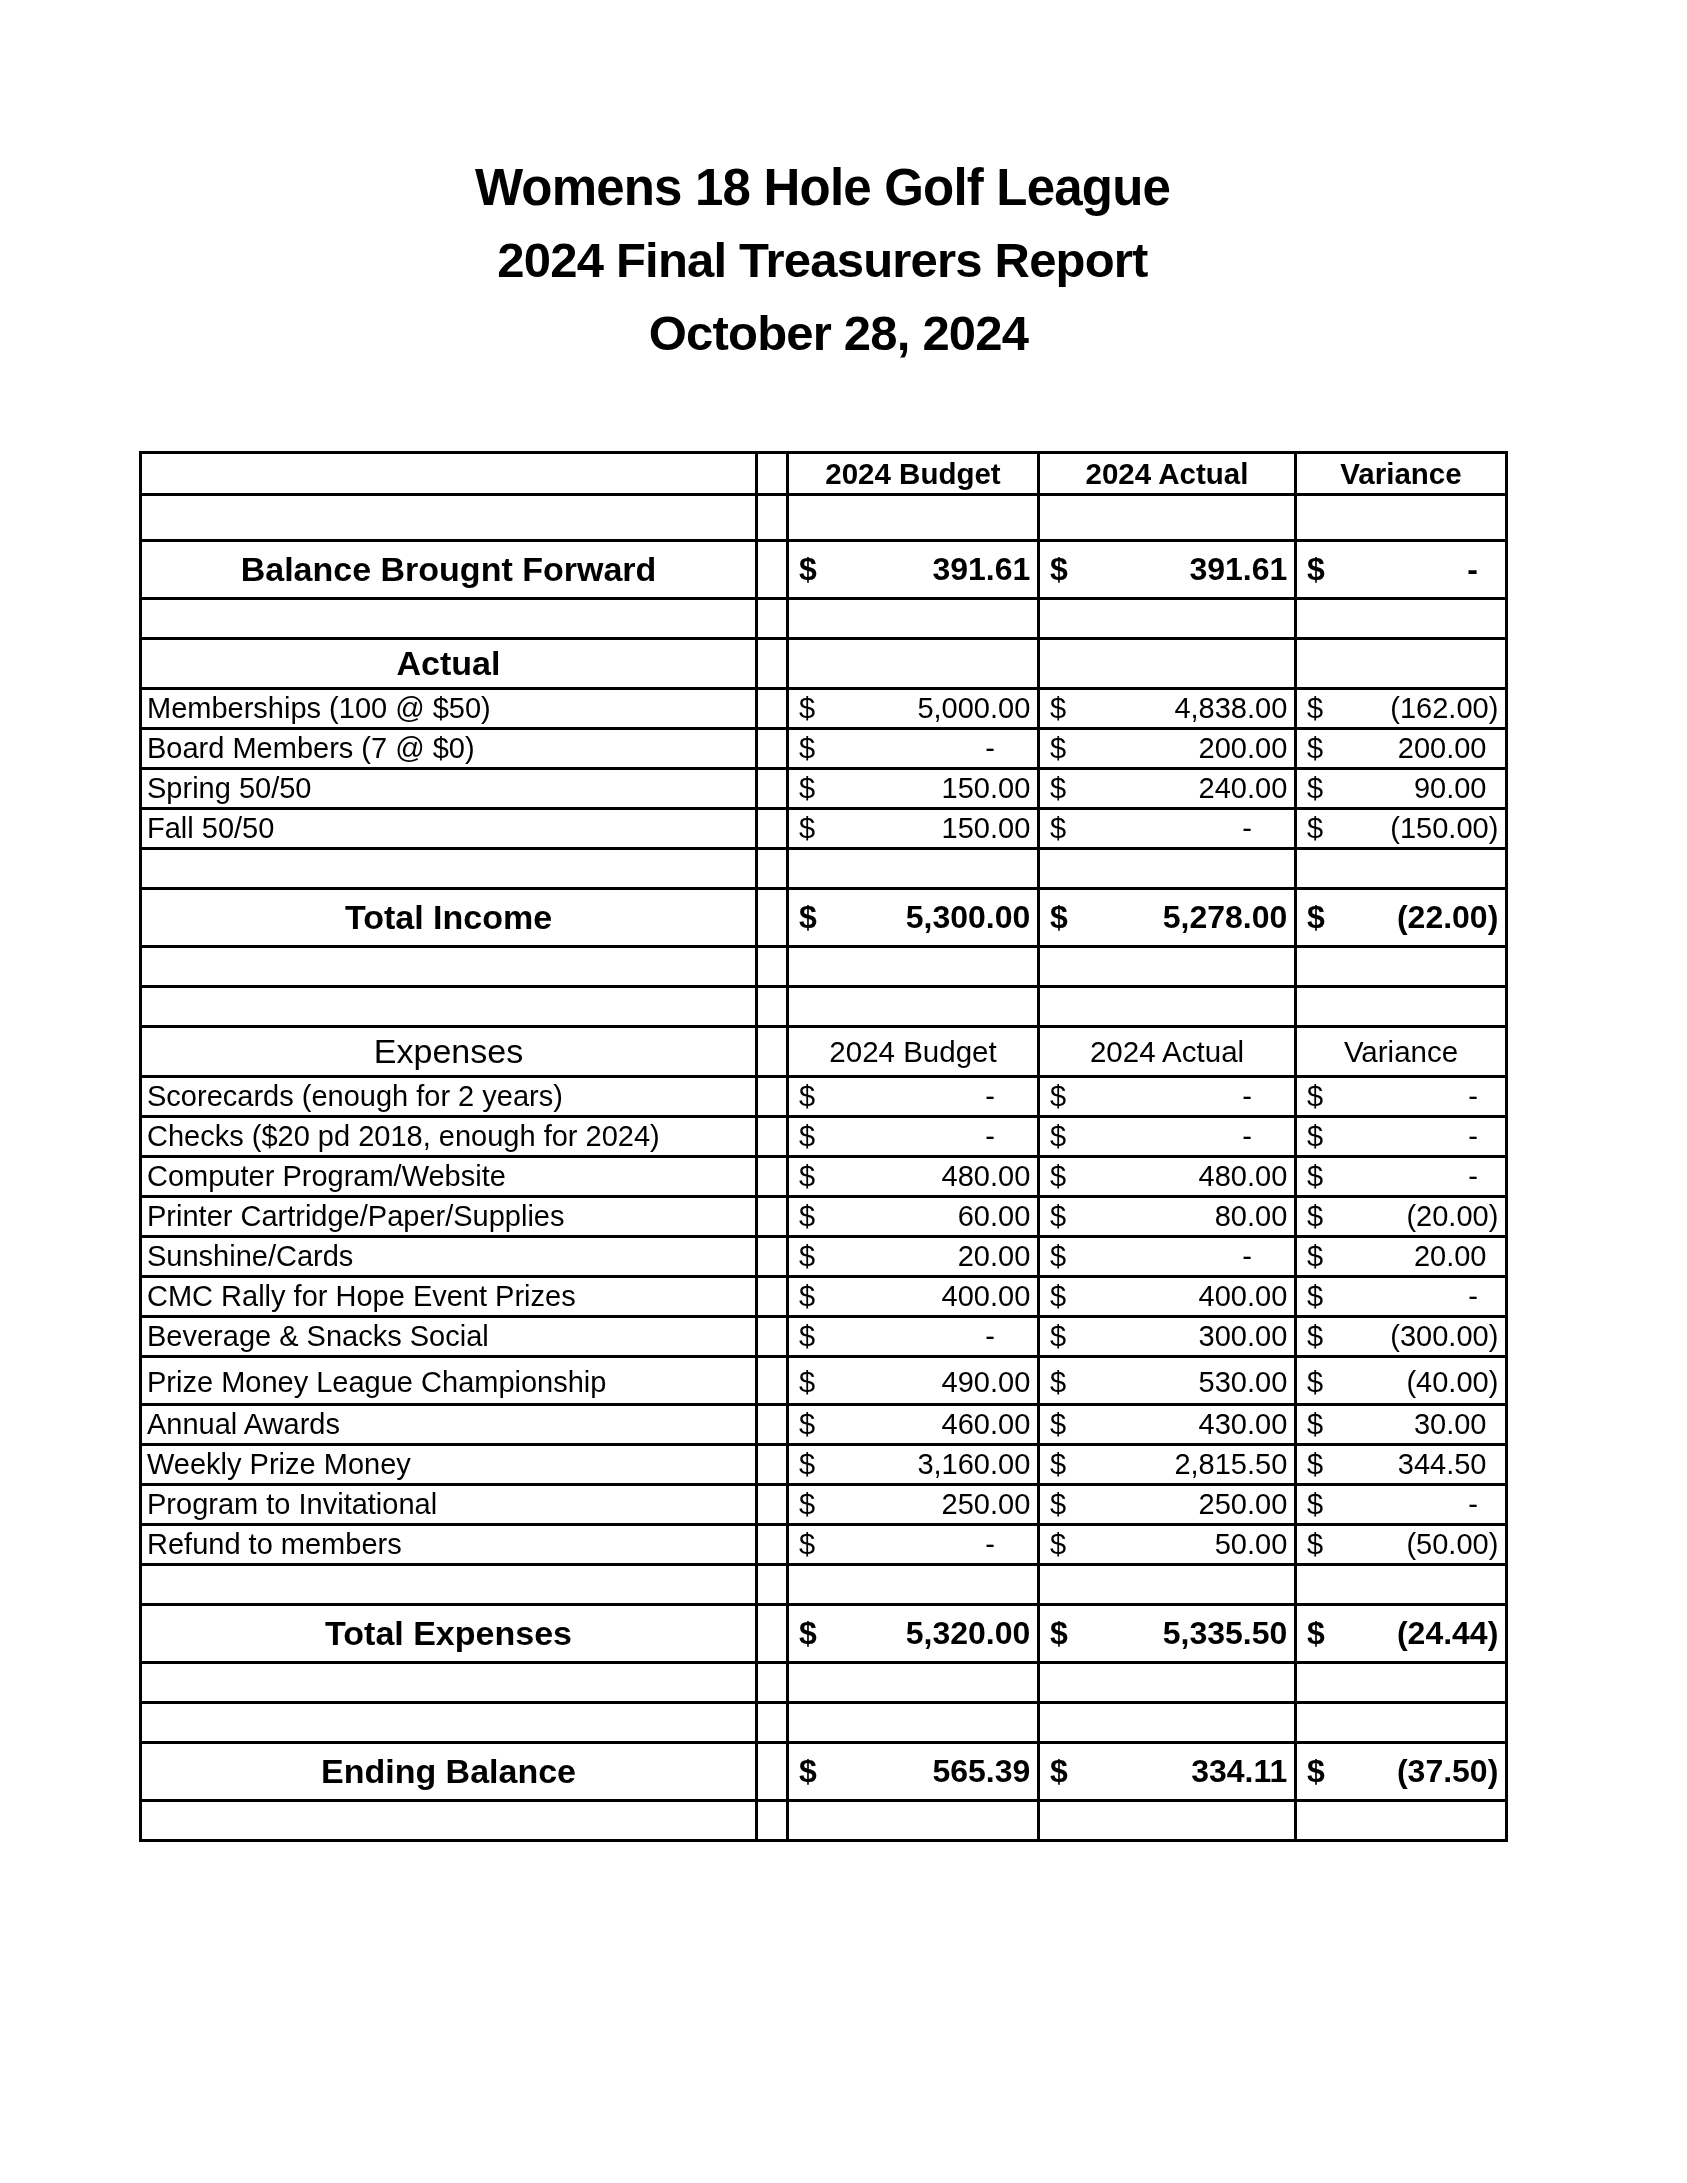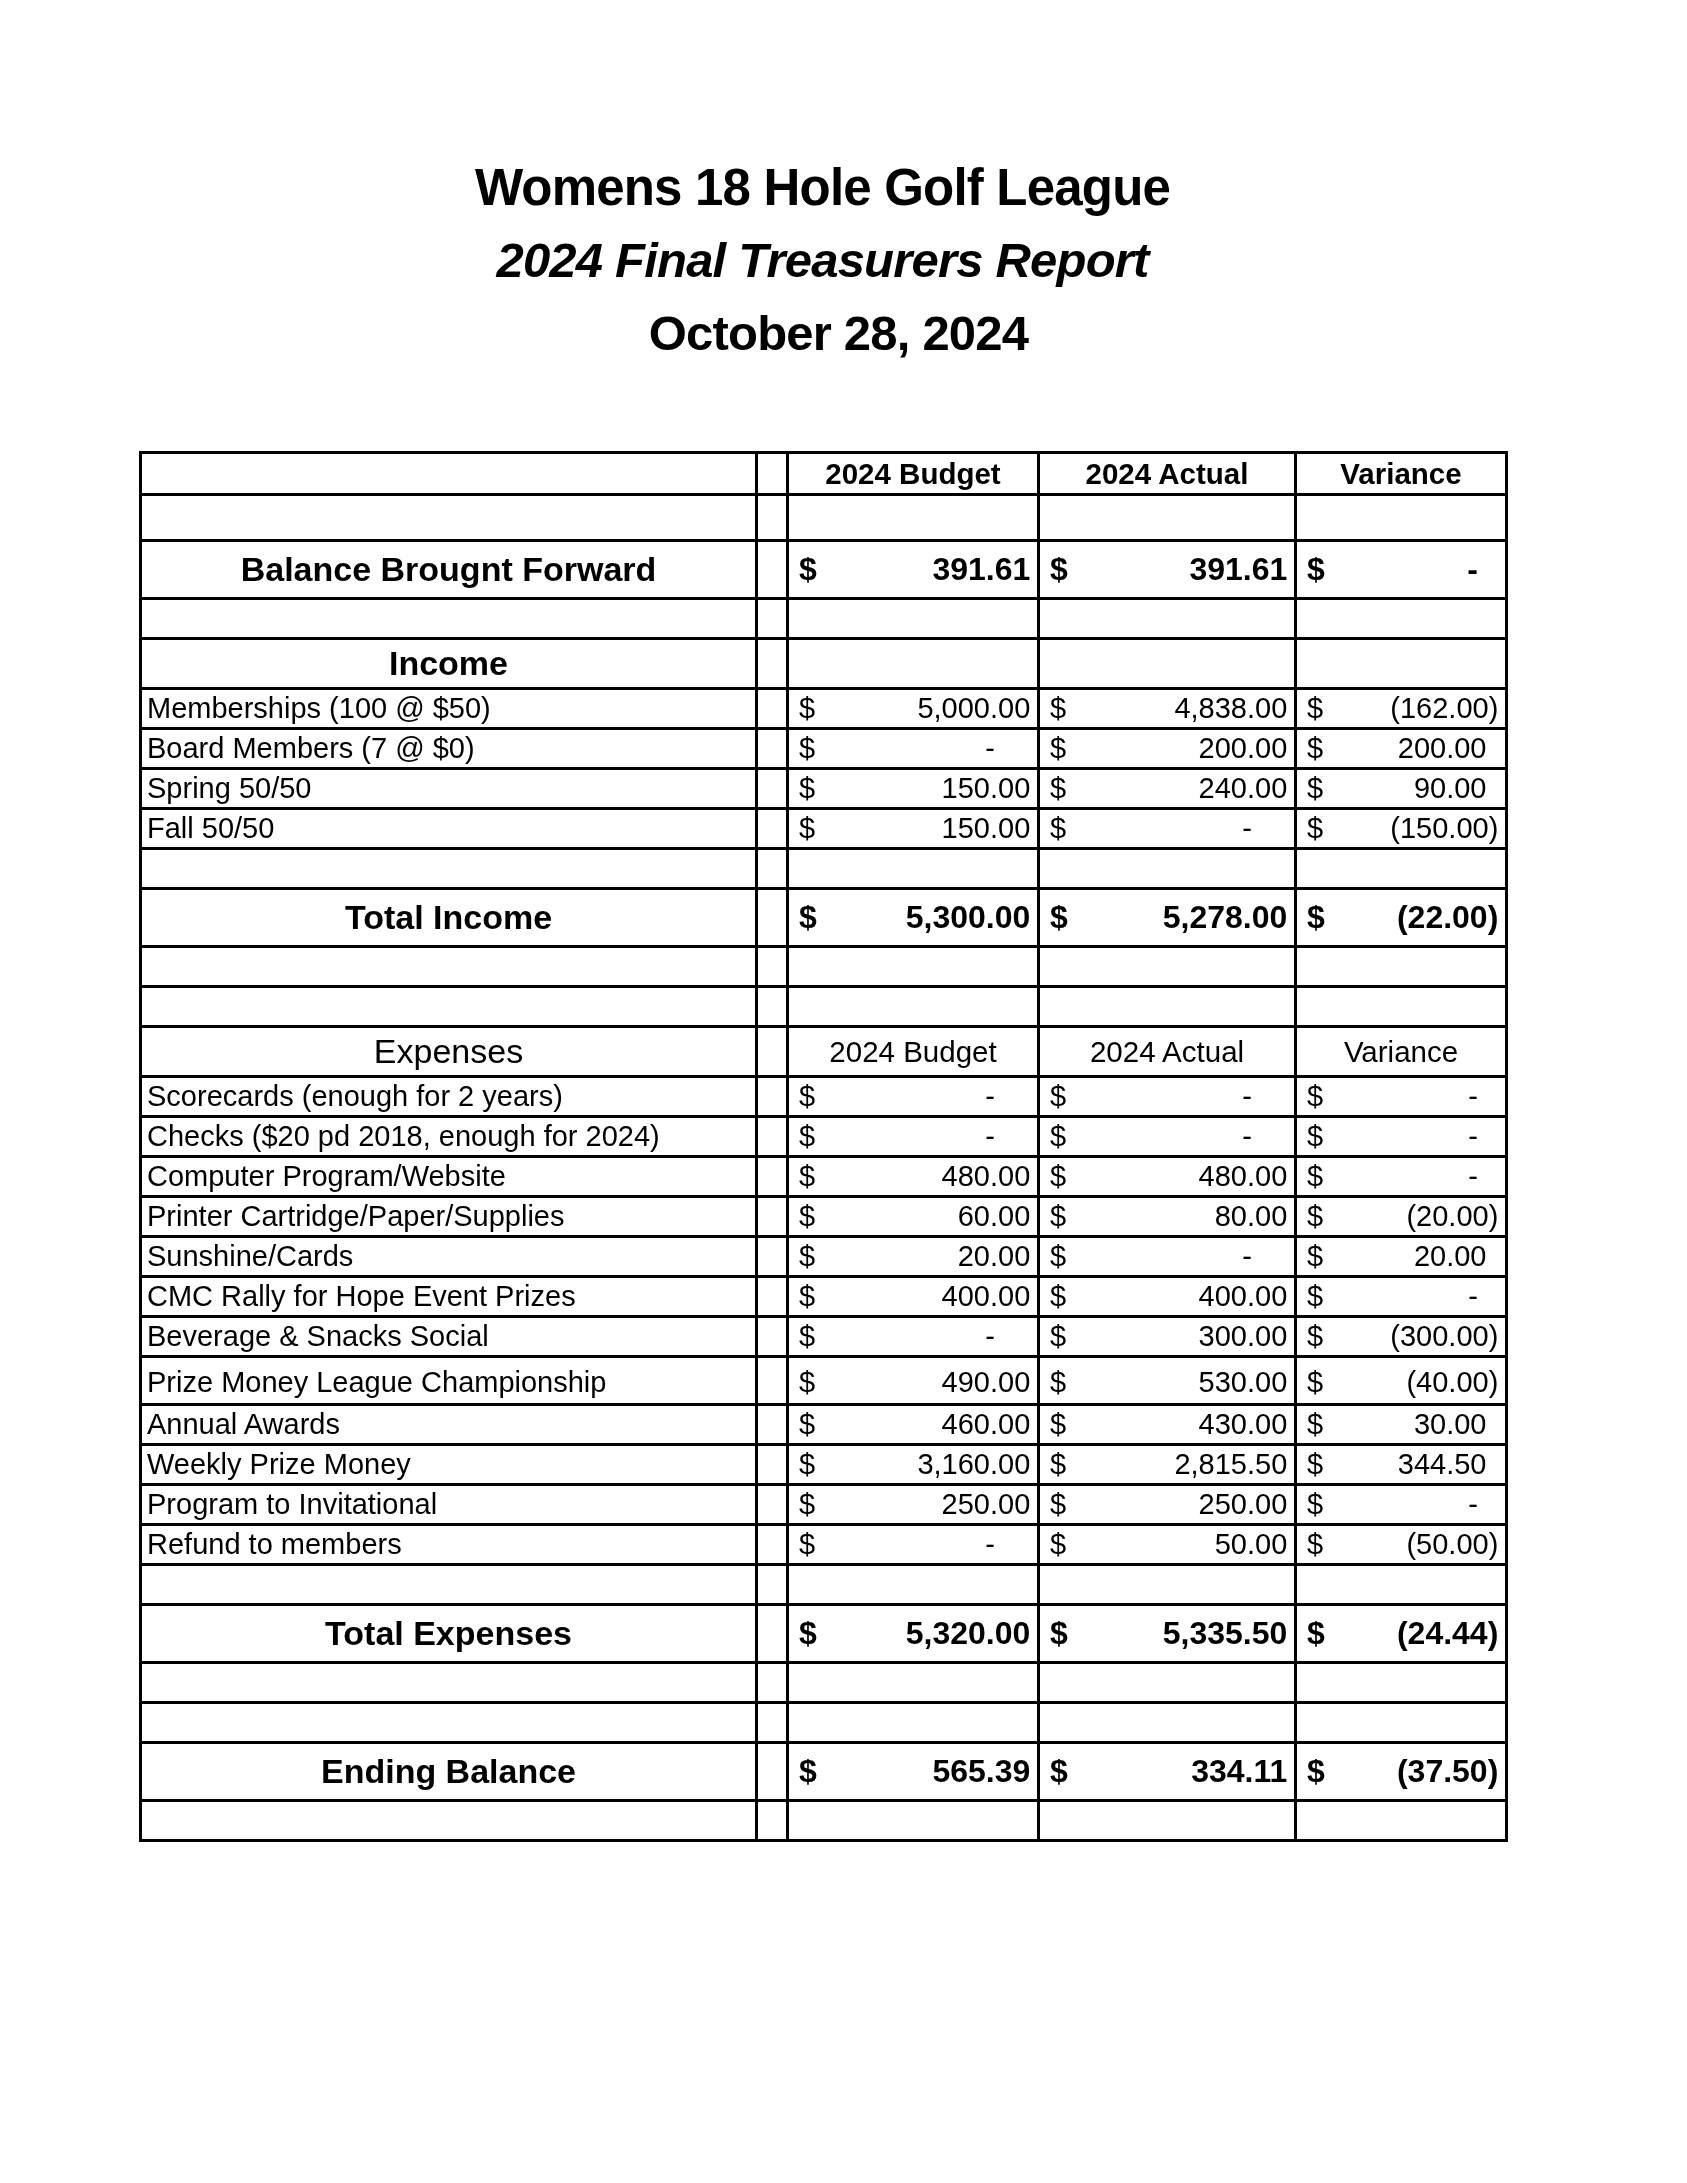--- a/index.html
+++ b/index.html
@@ -1,19 +1,19 @@
 <!DOCTYPE html>
 <html style="font-size:13.5px"><head>
 <meta charset="utf-8">
 <style>
   html, body { margin:0; padding:0; background:#ffffff; }
   body { width:1687px; height:2183px; position:relative; font-family:"Liberation Sans", sans-serif; color:#000; overflow:hidden; }
   .title { position:absolute; left:0; width:1645px; text-align:center; font-weight:bold; font-size:51px; letter-spacing:-0.8px; line-height:1; }
   #t1 { top:162px; }
-  #t2 { top:236px; font-size:49px;font-style:italic; }
+  #t2 { top:236px; font-size:49px; }
   #t3 { top:309px; font-size:49px;padding-left:16px; }
   table.report { position:absolute; left:139px; top:451px; width:1367px; border-collapse:collapse; table-layout:fixed; }
   table.report td { border:3.4px solid #000; padding:0 5px; font-size:29px; white-space:nowrap; overflow:hidden; height:34px; box-sizing:border-box; }
   col.c-label { width:616px; }
   col.c-spacer { width:31px; }
   col.c-budget { width:251px; }
   col.c-actual { width:257px; }
   col.c-var { width:211px; }
   tr.hdr td { height:42px; font-weight:bold; text-align:center; font-size:29.5px; }
   tr.blank td { height:46px; }
@@ -77,21 +77,21 @@
         </td>
     </tr>
     <tr class="blank-s">
         <td></td>
         <td></td>
         <td></td>
         <td></td>
         <td></td>
       </tr>
     <tr class="sect">
-      <td class="label">Income</td>
+      <td class="label">Actual</td>
       <td></td>
         <td></td>
         <td></td>
         <td></td>
     </tr>
     <tr class="item">
         <td>Memberships (100 @ $50)</td>
         <td></td>
         <td class="money">
           <span class="dollar">$</span>

